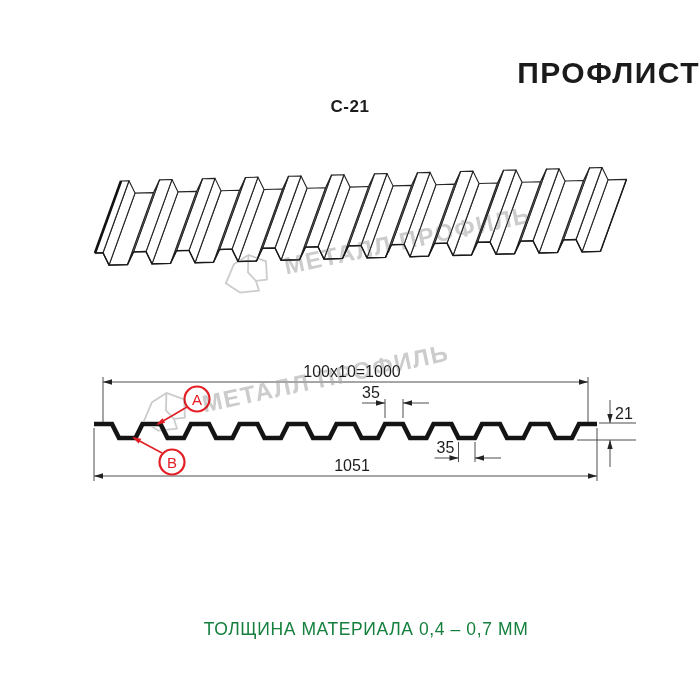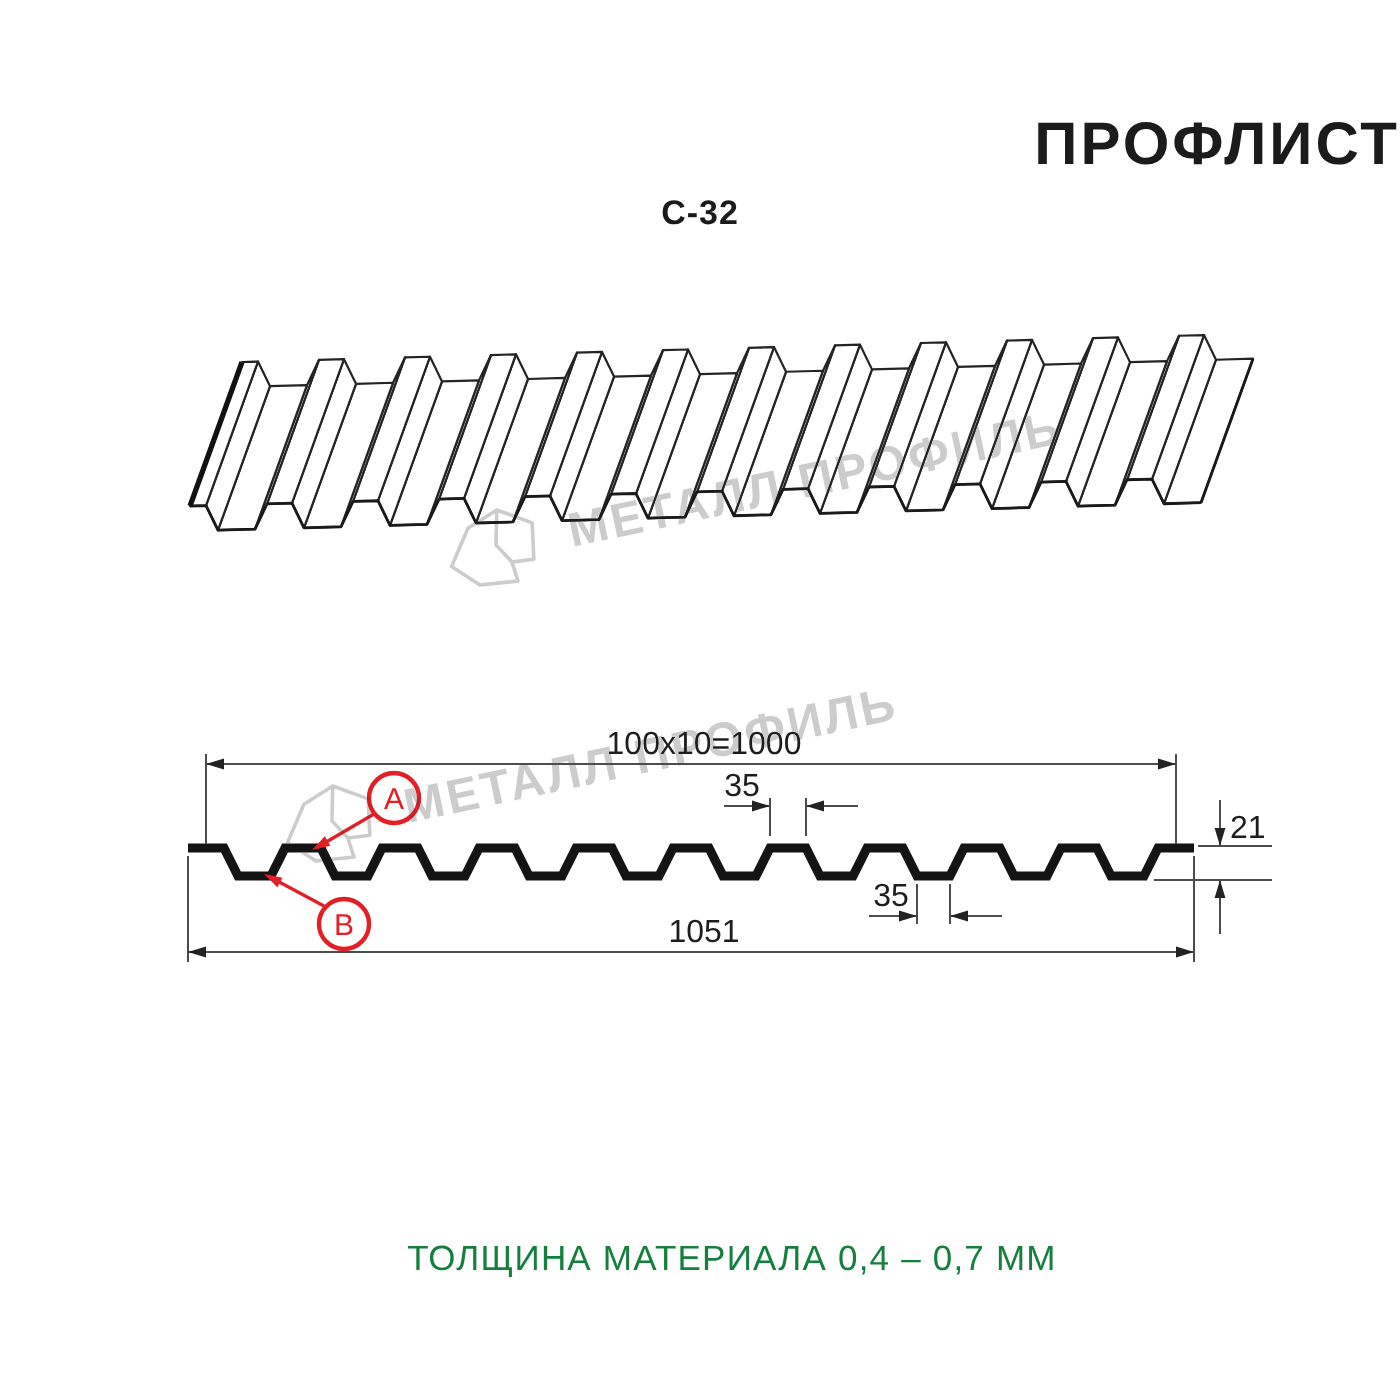--- a/index.html
+++ b/index.html
@@ -19,21 +19,21 @@
   .wm1{left:222px;top:258px;}
   .wm2{left:140px;top:396px;}
   svg text{font-family:"Liberation Sans",sans-serif;}
 </style>
 </head>
 <body>
 
 <div class="page">
 
   <div class="title">ПРОФЛИСТ</div>
-  <div class="subtitle">С-32</div>
+  <div class="subtitle">С-21</div>
 
   <svg id="drawing" width="700" height="700" viewBox="0 0 700 700">
       <g>
         <polygon points="582,251.864 600.5,251.346 626.5,179.346 608,179.864" fill="#ffffff" stroke="#242424" stroke-width="1.1" stroke-linejoin="round"></polygon>
         <polygon points="576,239.532 582,251.864 608,179.864 602,167.532" fill="#ffffff" stroke="#242424" stroke-width="1.1" stroke-linejoin="round"></polygon>
         <polygon points="563.5,239.882 576,239.532 602,167.532 589.5,167.882" fill="#ffffff" stroke="#242424" stroke-width="1.1" stroke-linejoin="round"></polygon>
         <polygon points="557.5,252.55 563.5,239.882 589.5,167.882 583.5,180.55" fill="#ffffff" stroke="#242424" stroke-width="1.1" stroke-linejoin="round"></polygon>
         <polygon points="539,253.068 557.5,252.55 583.5,180.55 565,181.068" fill="#ffffff" stroke="#242424" stroke-width="1.1" stroke-linejoin="round"></polygon>
         <polygon points="533,240.736 539,253.068 565,181.068 559,168.736" fill="#ffffff" stroke="#242424" stroke-width="1.1" stroke-linejoin="round"></polygon>
         <polygon points="520.5,241.086 533,240.736 559,168.736 546.5,169.086" fill="#ffffff" stroke="#242424" stroke-width="1.1" stroke-linejoin="round"></polygon>

